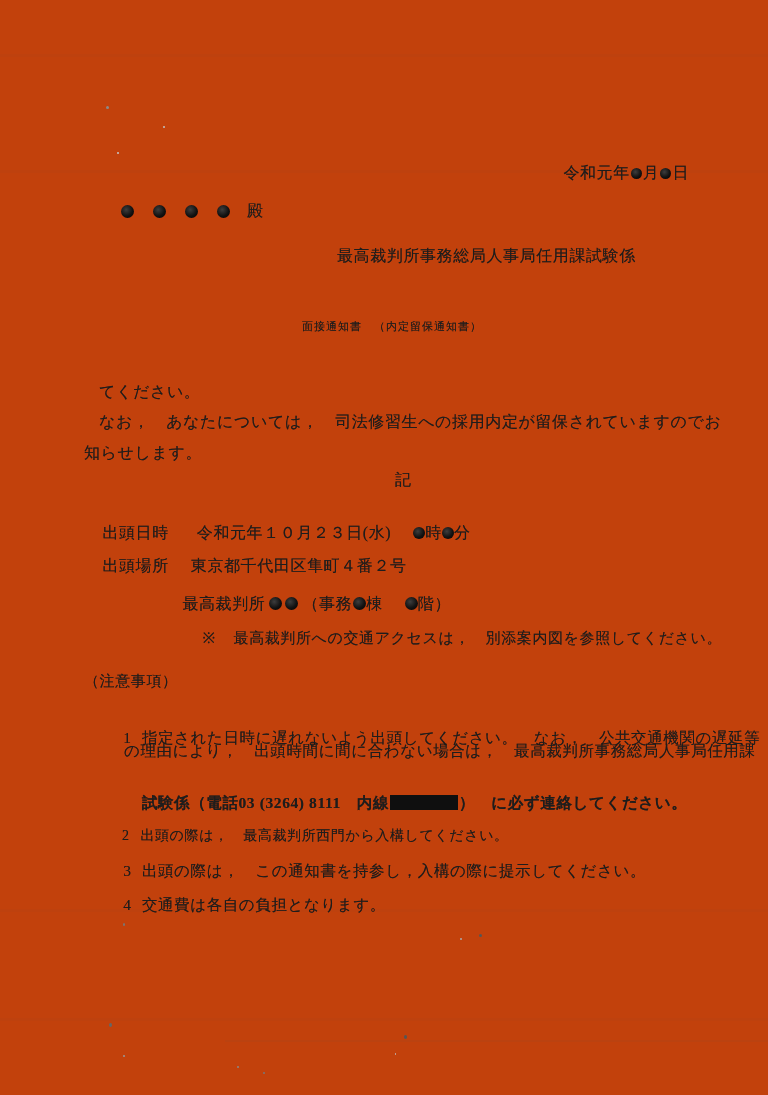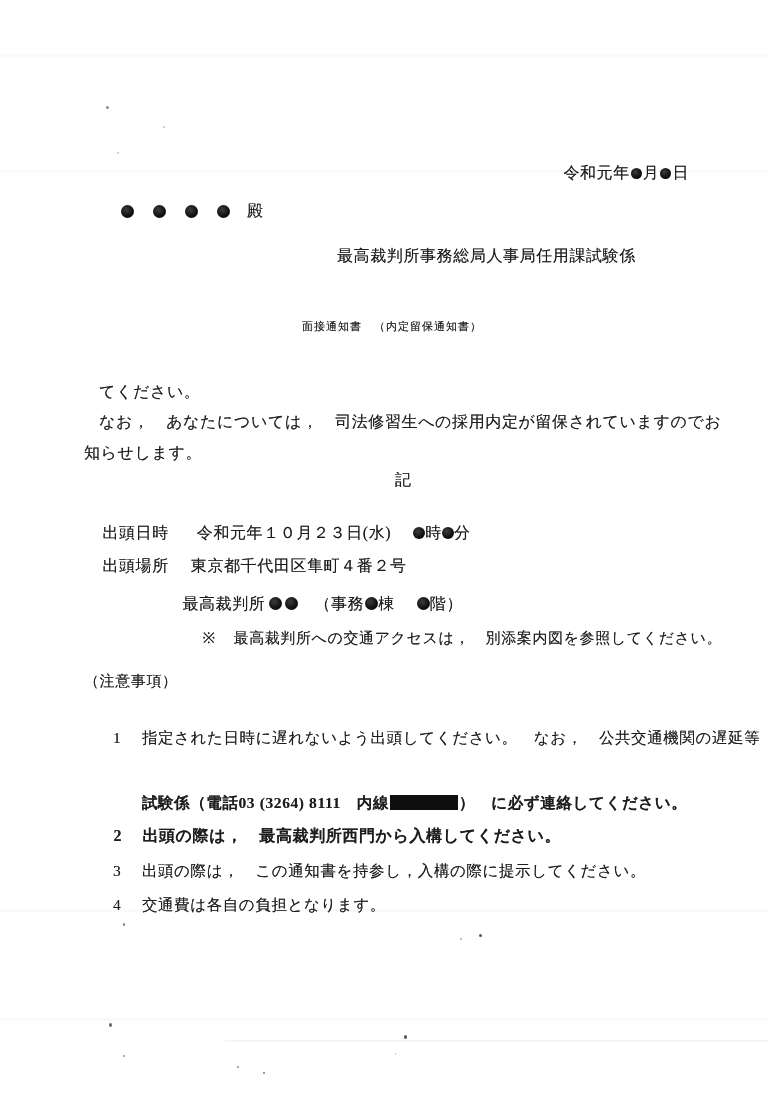--- a/index.html
+++ b/index.html
@@ -1,23 +1,24 @@
 <!DOCTYPE html>
 <html><head>
 <meta charset="utf-8">
 <style>
   html,body{margin:0;padding:0;background:#e8e8e8;}
   .page{
     position:relative;
     width:768px;height:1095px;
-    background:#ffffff;
+    background:#c2410c;
     overflow:hidden;
     font-family:"Liberation Serif","DejaVu Serif",serif;
     color:#1d1d1d;
     margin:0 auto;
+    text-align:center;
   }
   .line{
     position:absolute;
     font-size:16px;
     letter-spacing:0.6px;
     white-space:pre;
     line-height:20px;
     text-shadow:0 0 0.4px rgba(20,20,20,0.55);
   }
   .dot{
@@ -93,37 +94,38 @@
 
   <div class="line" style="left:84px;top:503px;">
     <span>出頭日時</span><span style="margin-left:28px;">令和元年１０月２３日(水)</span><span style="margin-left:22px;"><span class="dot dot-md"></span><span>時</span><span class="dot dot-md"></span><span>分</span></span>
   </div>
 
   <div class="line" style="left:84px;top:536px;">
     <span>出頭場所</span><span style="margin-left:22px;margin-top:32px;">東京都千代田区隼町４番２号</span>
   </div>
 
   <div class="line" style="left:164px;top:574px;">
-    <span>最高裁判所</span><span class="dot dot-lg" style="margin-left:4px;"></span><span class="dot dot-lg" style="margin-left:3px;"></span><span style="margin-left:16px;">（事務</span><span class="dot dot-lg" style="margin-left:1px;"></span><span>棟</span><span class="dot dot-lg" style="margin-left:22px;"></span><span>階）</span>
+    <span>最高裁判所</span><span class="dot dot-lg" style="margin-left:4px;"></span><span class="dot dot-lg" style="margin-left:3px;"></span><span style="margin-left:4px;">（事務</span><span class="dot dot-lg" style="margin-left:1px;"></span><span>棟</span><span class="dot dot-lg" style="margin-left:22px;"></span><span>階）</span>
   </div>
 
   <div class="line" style="left:185px;top:608px;font-size:15px;">
     <span>※</span><span style="margin-left:18px;">最高裁判所への交通アクセスは，　別添案内図を参照してください。</span>
   </div>
 
   <div class="line" style="left:84px;top:671px;font-size:15px;">（注意事項）</div>
 
   <div class="line" style="left:95px;top:708px;font-size:15.5px;">
     <span class="num">1</span><span>指定された日時に遅れないよう出頭してください。　なお，　公共交通機関の遅延等</span>
   </div>
+  <div class="line" style="left:124px;top:741px;font-size:15.5px;">の理由により，　出頭時間に間に合わない場合は，　最高裁判所事務総局人事局任用課</div>
   <div class="line" style="left:124px;top:773px;font-size:15.5px;font-weight:bold;">
     <span>試験係（電話03 (3264) 8111　内線</span><span class="redact-bar"></span><span>）　に必ず連絡してください。</span>
   </div>
 
-  <div class="line" style="left:95px;top:806px;font-size:16px;font-weight:bold;">
+  <div class="line" style="left:95px;top:806px;font-size:14px;">
     <span class="num">2</span><span>出頭の際は，　最高裁判所西門から入構してください。</span>
   </div>
 
   <div class="line" style="left:95px;top:841px;font-size:15.5px;">
     <span class="num">3</span><span>出頭の際は，　この通知書を持参し，入構の際に提示してください。</span>
   </div>
 
   <div class="line" style="left:95px;top:875px;font-size:15.5px;">
     <span class="num">4</span><span>交通費は各自の負担となります。</span>
   </div>

